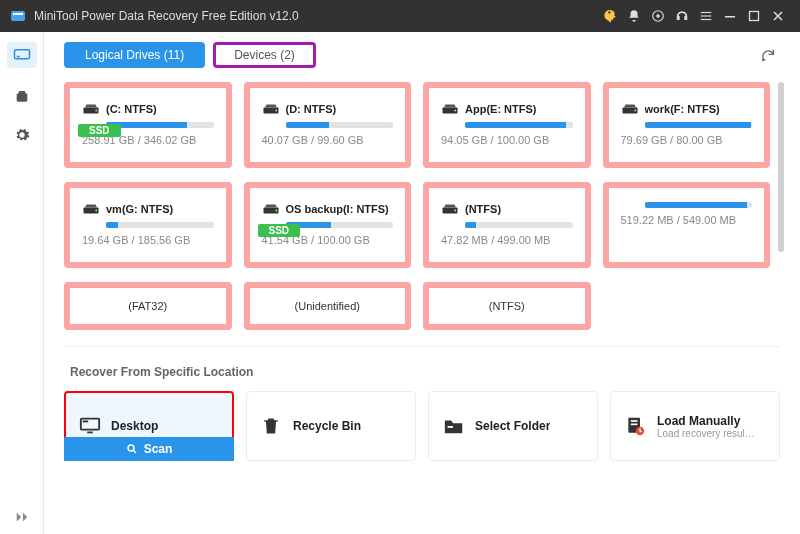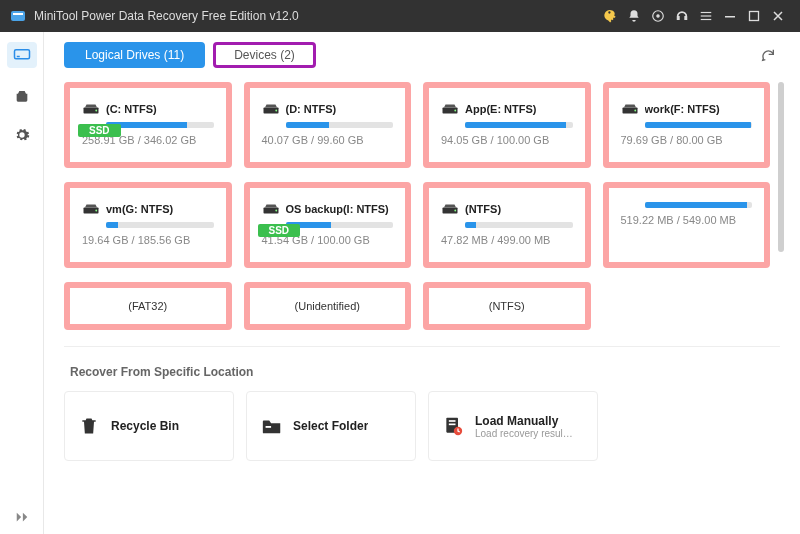--- a/index.html
+++ b/index.html
@@ -281,20 +281,39 @@
       <div class="vscroll">
           <div class="thumb"></div>
         </div>
     </div>
 
     <div class="divider"></div>
 
     <div class="section-title">Recover From Specific Location</div>
 
     <div class="loc-grid">
+      <div class="loc-card highlight">
+        <span class="loc-icon">
+          <svg viewBox="0 0 24 20" fill="currentColor">
+              <rect x="2" y="2" width="20" height="12" rx="1" fill="none" stroke="currentColor" stroke-width="2"></rect>
+              <rect x="4" y="4" width="6" height="2"></rect>
+              <rect x="9" y="16" width="6" height="2"></rect>
+            </svg>
+        </span>
+        <div class="loc-text">
+            <span class="loc-title">Desktop</span>
+          </div>
+        <div class="scan-btn">
+          <svg width="12" height="12" viewBox="0 0 24 24" fill="none" stroke="#fff" stroke-width="3">
+              <circle cx="10" cy="10" r="6"></circle>
+              <path d="M15 15l5 5"></path>
+            </svg>
+          <span>Scan</span>
+        </div>
+      </div>
 
       <div class="loc-card">
         <span class="loc-icon">
           <svg viewBox="0 0 24 24" fill="currentColor">
               <path d="M6 7h12l-1 14H7L6 7zm3-4h6l1 2h4v2H4V5h4l1-2z"></path>
             </svg>
         </span>
         <div class="loc-text">
             <span class="loc-title">Recycle Bin</span>
           </div>

